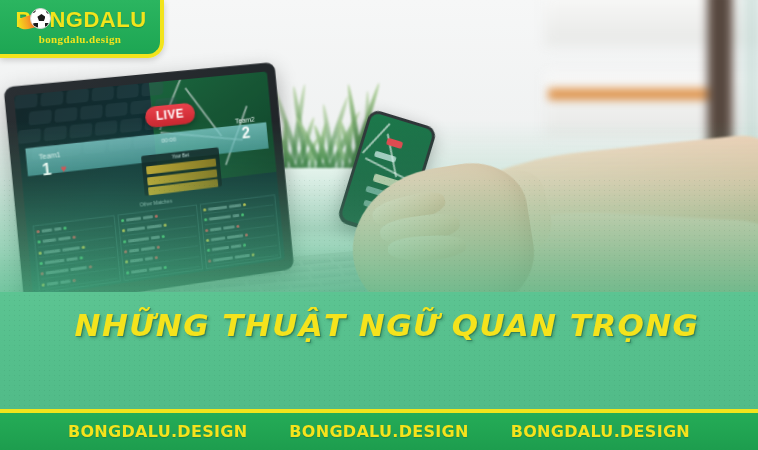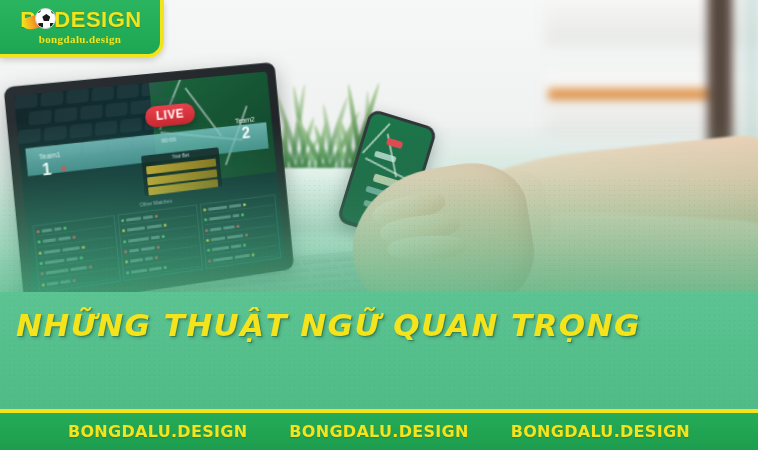--- a/index.html
+++ b/index.html
@@ -332,21 +332,21 @@
     margin-top:3px;
     font-size:11px; font-weight:bold; letter-spacing:.4px;
     color:#f2e41c;
     font-family:"Liberation Serif", serif;
     line-height:1;
   }
 
   
   .headline {
     position:absolute; left:16px; right:0; top:304px;
-    z-index:7; text-align:left;
+    z-index:7; text-align:center;
     pointer-events:none;
   }
   .hl-line {
     color:#f5e31c;
     font-family:"DejaVu Sans", sans-serif;
     font-weight:bold;
     font-style:italic;
     font-size:31px;
     letter-spacing:1.4px;
     line-height:43px;
@@ -696,21 +696,21 @@
     <div class="finger" style="left:380px;top:216px;width:80px;height:26px;transform:rotate(-8deg);"></div>
     <div class="finger" style="left:388px;top:236px;width:78px;height:24px;transform:rotate(-3deg);"></div>
 
     <div class="green-wash"></div>
     <div class="green-solid"></div>
     <div class="noise"></div>
   </div>
 
   <div class="logo-badge">
     <div class="logo-word">
-      <span>B</span><span class="gap">O</span><span>DESIGN</span>
+      <span>B</span><span class="gap">O</span><span>NGDALU</span>
       <span class="ball-wrap">
         <span class="flame"></span>
         <span class="ball">
           <span class="p" style="left:6px;top:5px;width:8px;height:7px;clip-path:polygon(50% 0,100% 38%,81% 100%,19% 100%,0 38%);"></span>
           <span class="p" style="left:-2px;top:-2px;width:7px;height:6px;border-radius:0 0 60% 0;"></span>
           <span class="p" style="left:15px;top:-1px;width:7px;height:6px;border-radius:0 0 0 60%;"></span>
           <span class="p" style="left:1px;top:14px;width:6px;height:8px;border-radius:50% 0 0 0;"></span>
           <span class="p" style="left:14px;top:14px;width:6px;height:8px;border-radius:0 50% 0 0;"></span>
         </span>
       </span>

